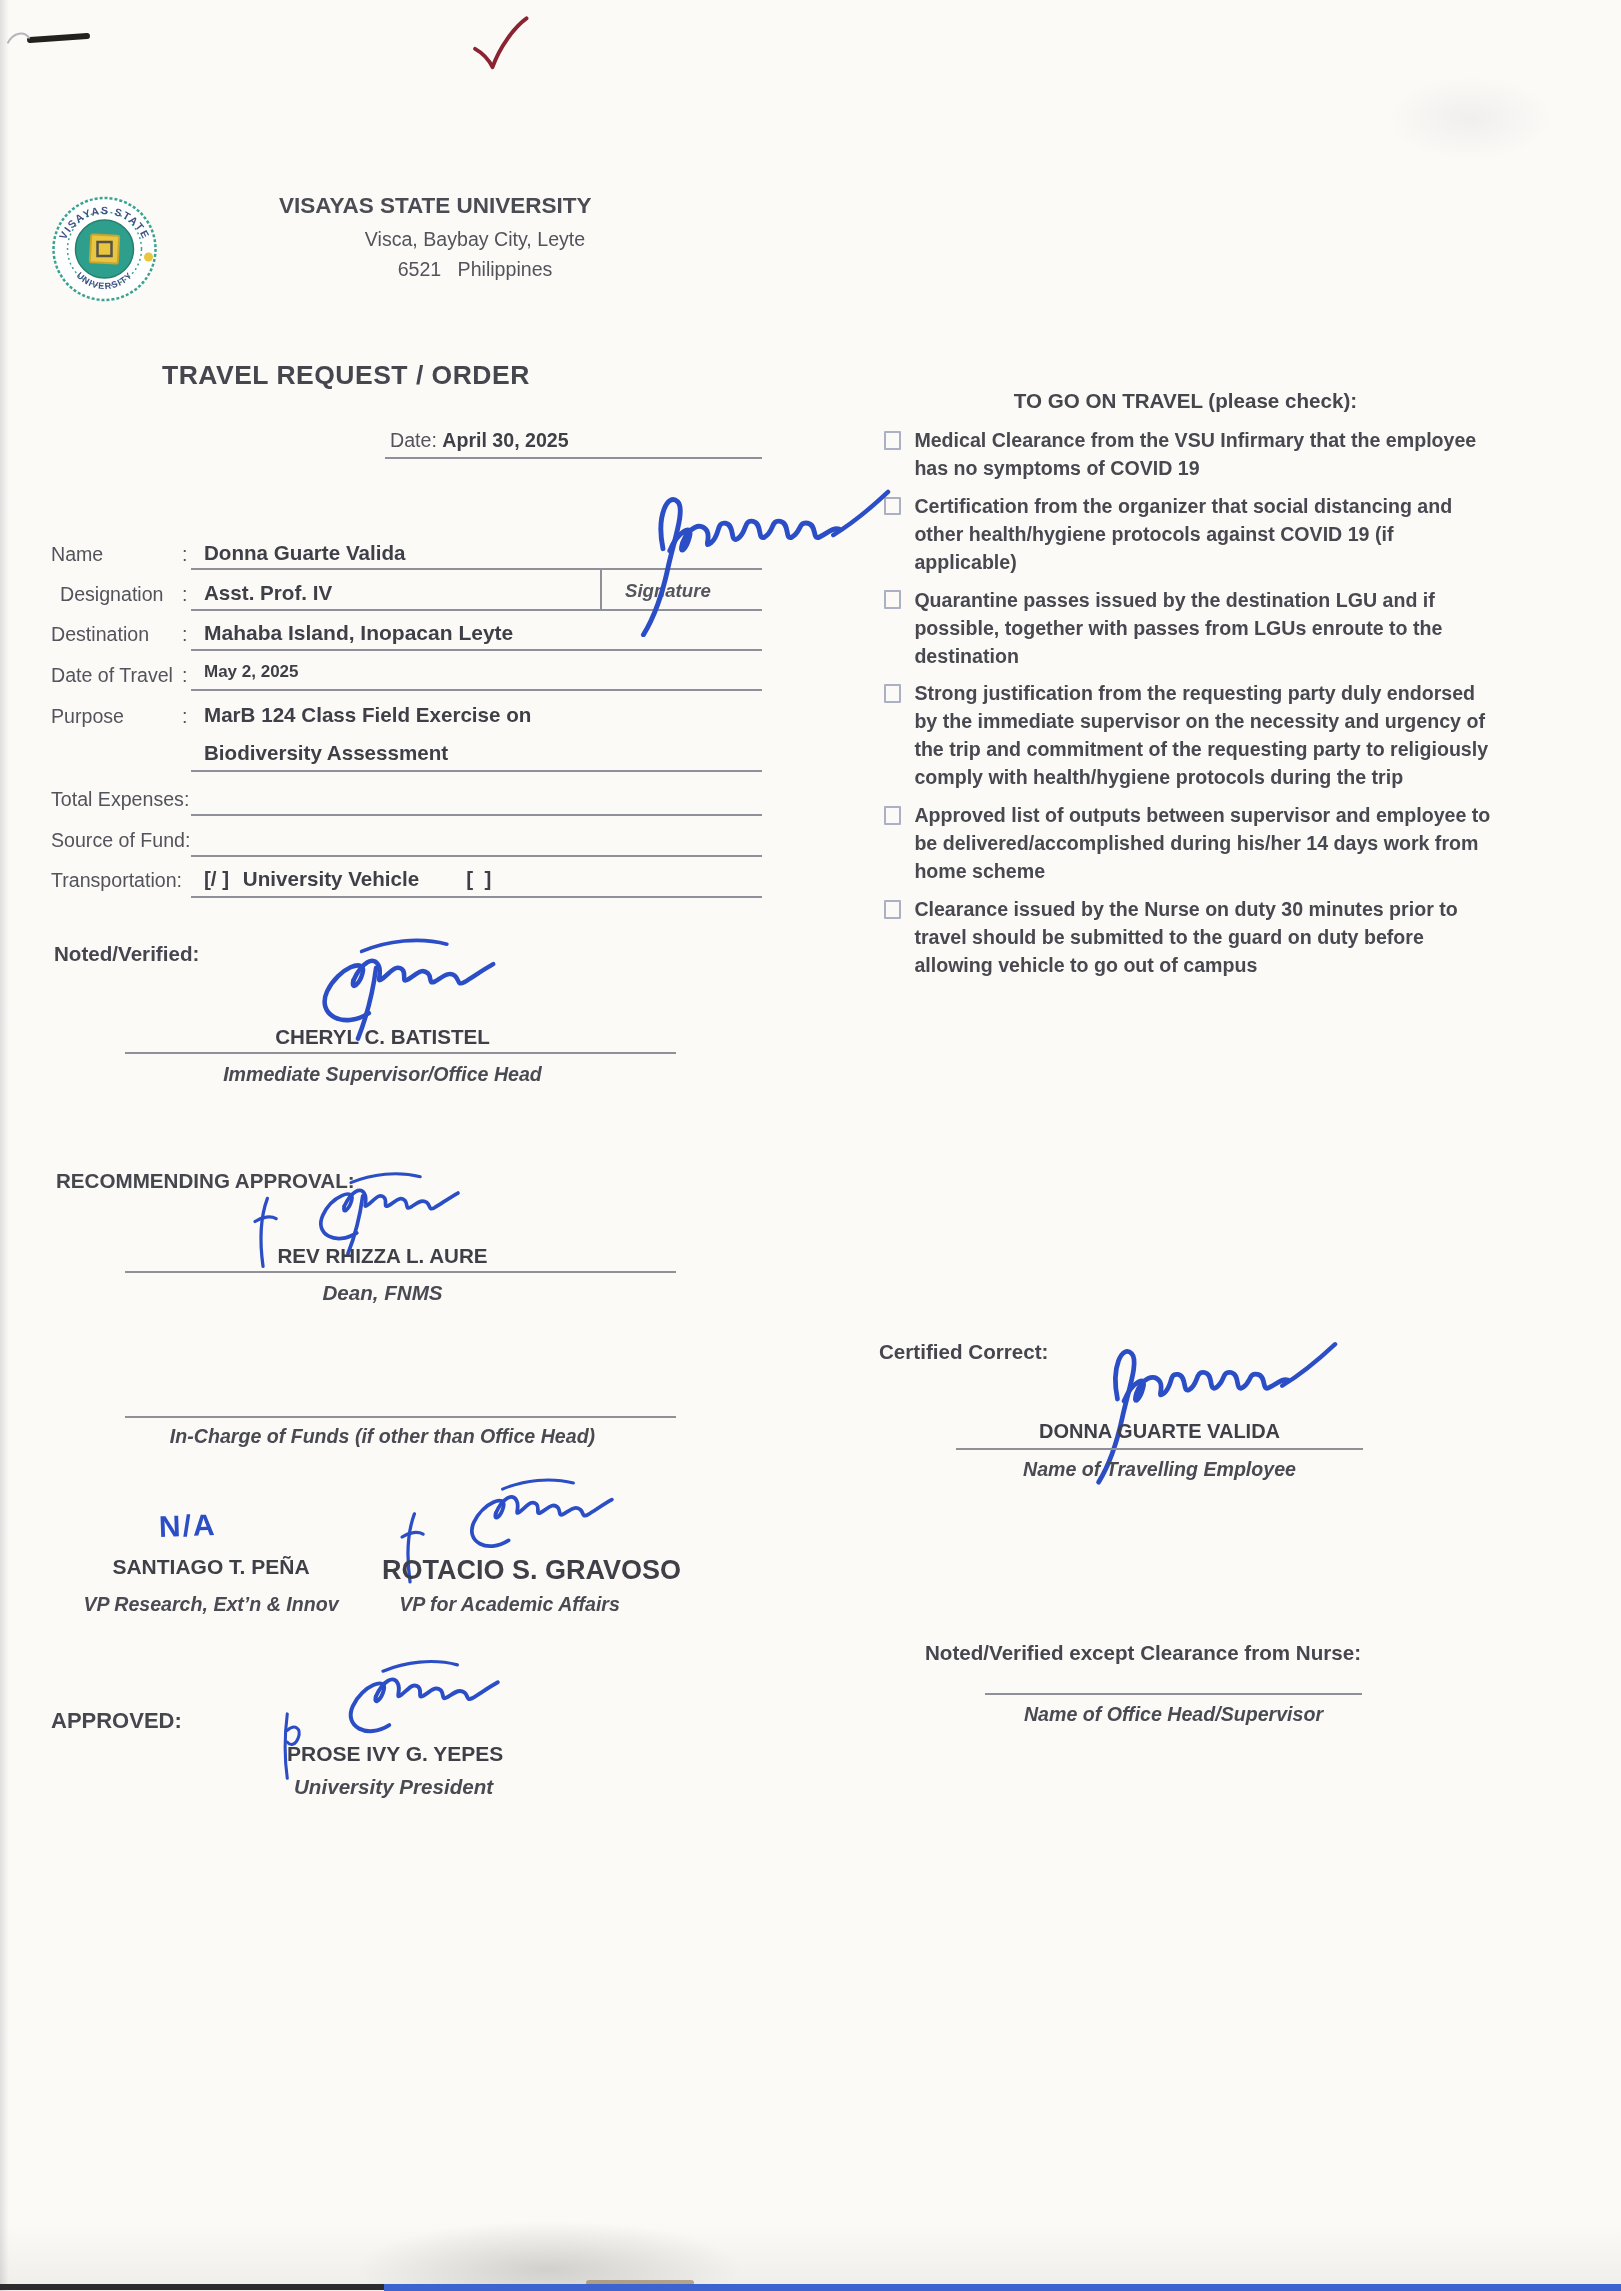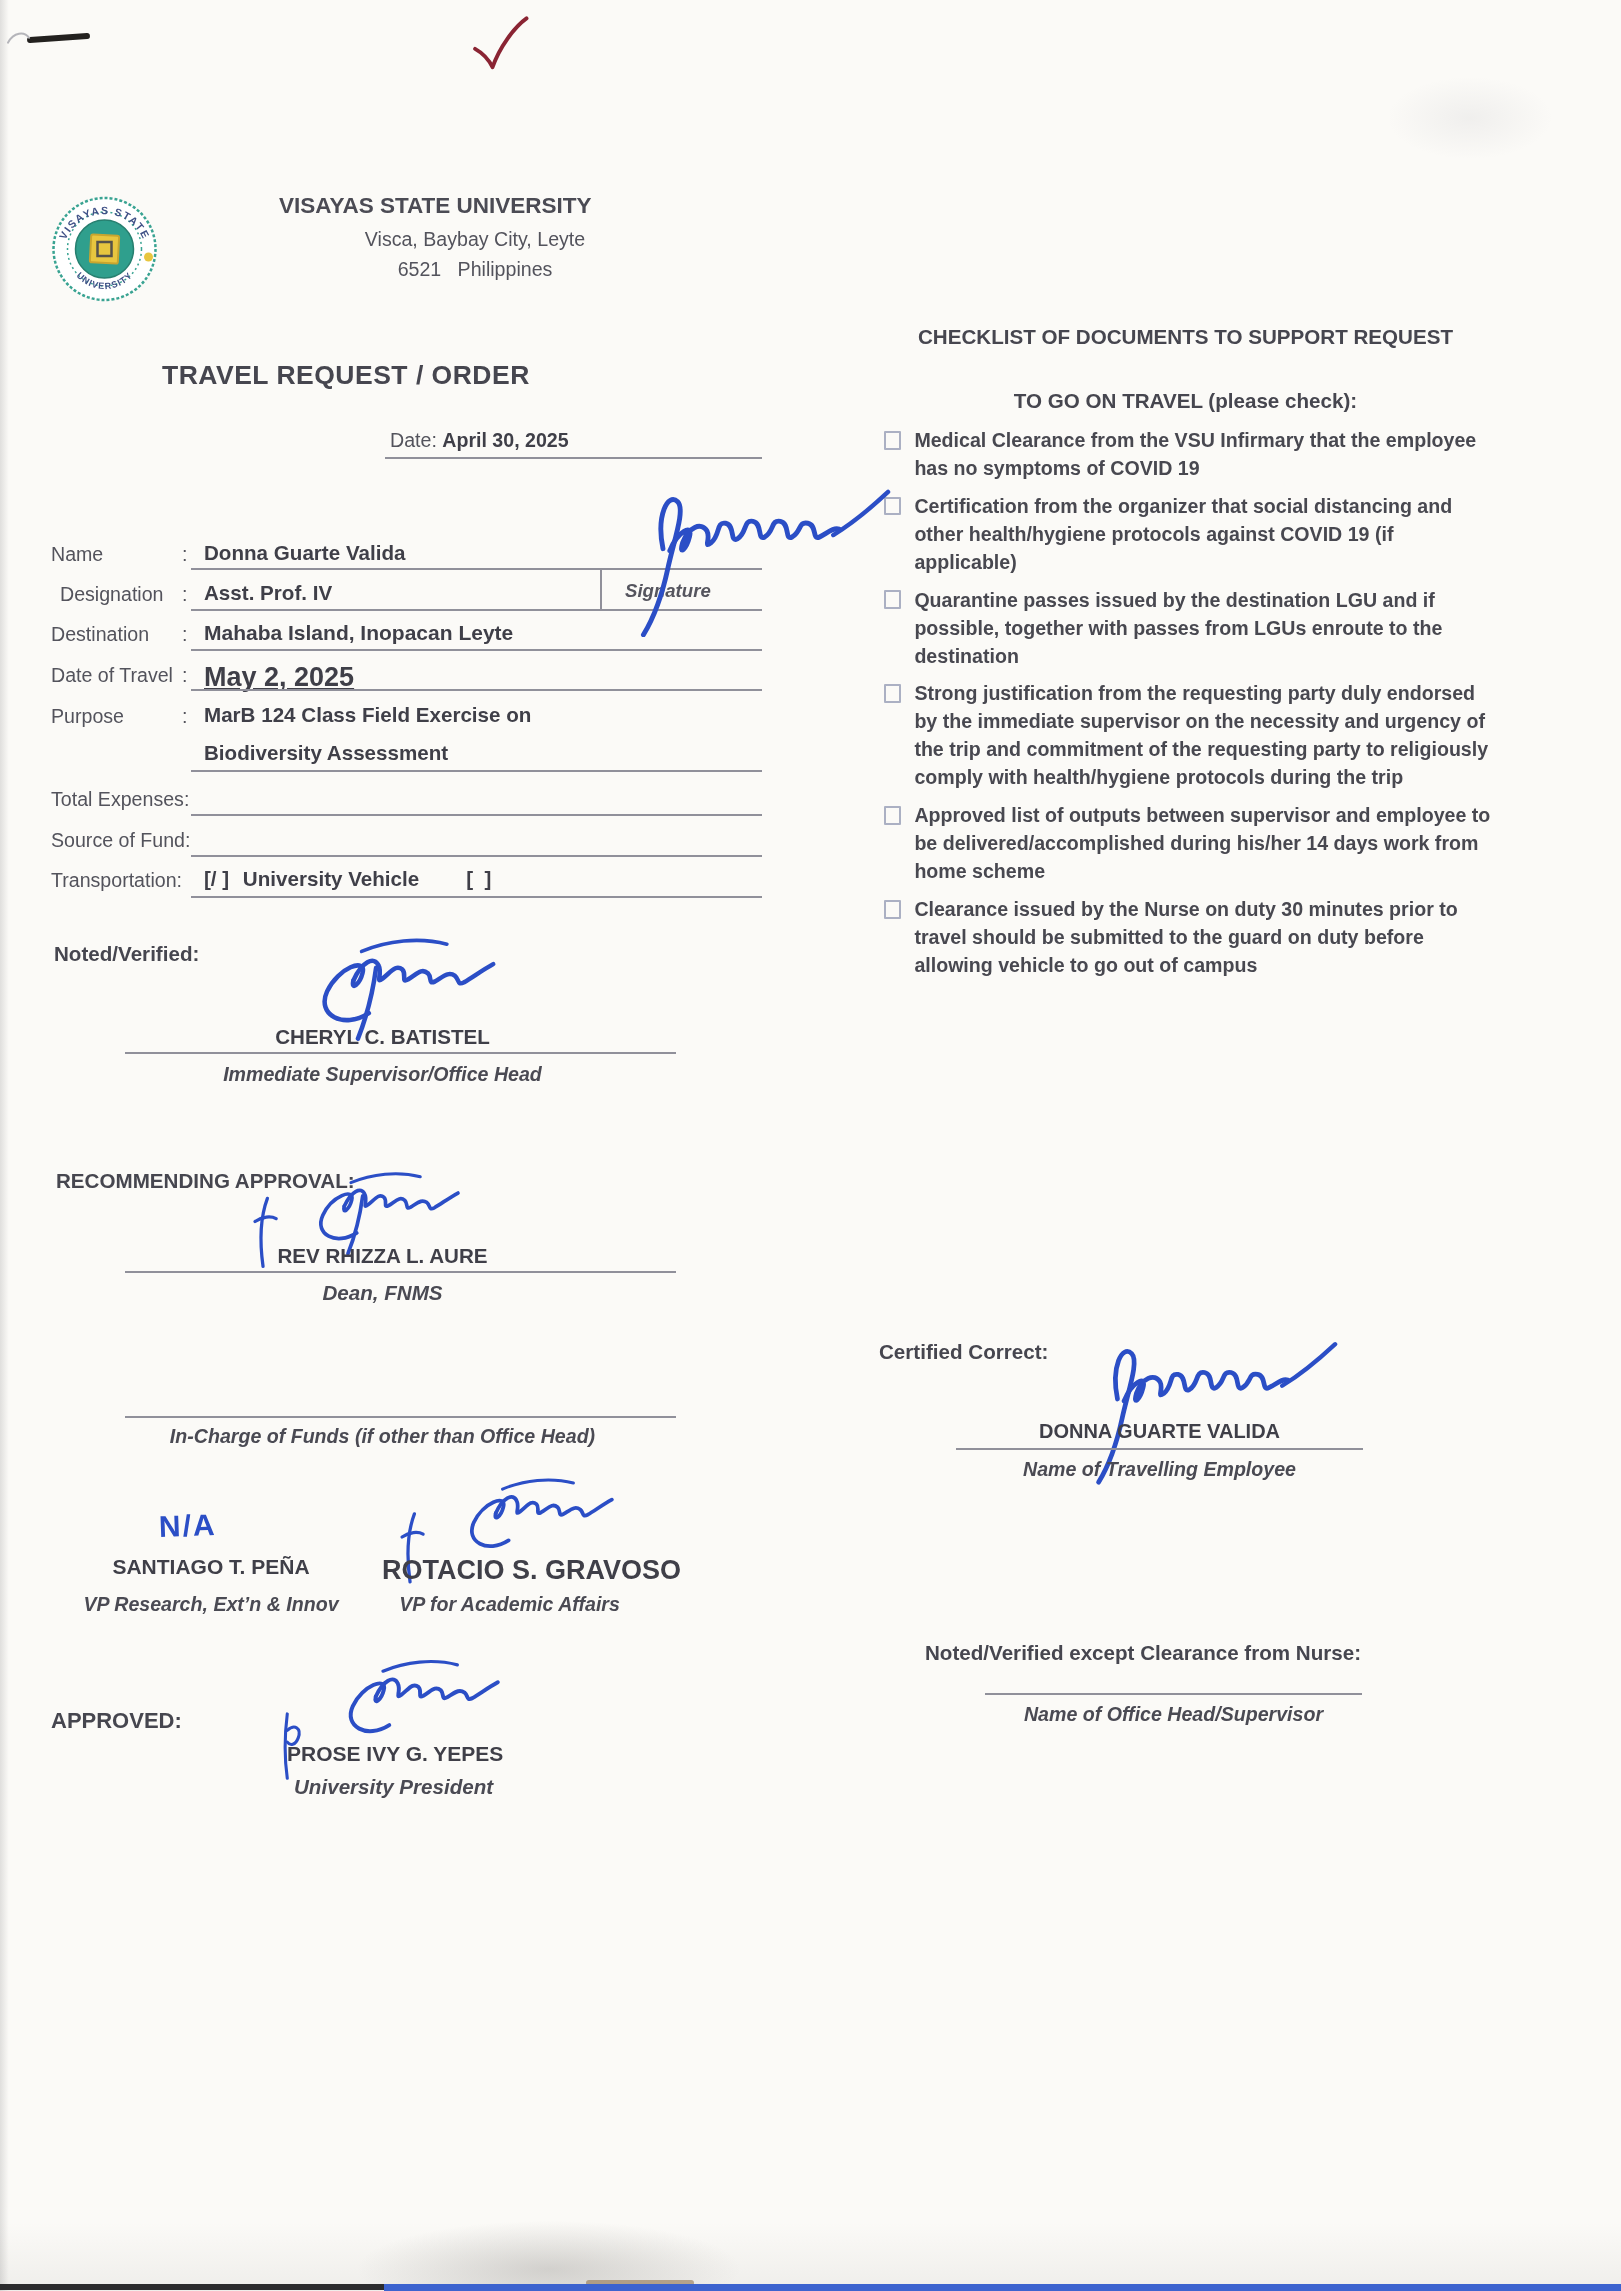--- a/index.html
+++ b/index.html
@@ -85,21 +85,21 @@
   <div class="t b" style="left:204px;top:580px;font-size:20.6px;">Asst. Prof. IV</div>
   <div class="ln" style="left:191px;top:609px;width:571px;"></div>
 
   <div class="t" style="left:51px;top:622px;">Destination</div>
   <div class="t" style="left:182px;top:622px;">:</div>
   <div class="t b" style="left:204px;top:620px;font-size:21px;">Mahaba Island, Inopacan Leyte</div>
   <div class="ln" style="left:191px;top:649px;width:571px;"></div>
 
   <div class="t" style="left:51px;top:663px;">Date of Travel</div>
   <div class="t" style="left:182px;top:663px;">:</div>
-  <div class="t b" style="left:204px;top:661px;font-size:27px;text-decoration:underline;">May 2, 2025</div>
+  <div class="t b" style="left:204px;top:661px;font-size:17px;">May 2, 2025</div>
   <div class="ln" style="left:191px;top:689px;width:571px;"></div>
 
   <div class="t" style="left:51px;top:704px;">Purpose</div>
   <div class="t" style="left:182px;top:704px;">:</div>
   <div class="t b" style="left:204px;top:702px;font-size:20.6px;">MarB 124 Class Field Exercise on</div>
   <div class="t b" style="left:204px;top:740px;font-size:20.6px;">Biodiversity Assessment</div>
   <div class="ln" style="left:191px;top:770px;width:571px;"></div>
 
   <div class="t" style="left:51px;top:787px;">Total Expenses:</div>
   <div class="ln" style="left:191px;top:814px;width:571px;"></div>
@@ -162,21 +162,20 @@
     <path d="M15,38 C26,28 36,35 31,49 C27,60 19,61 15,55" stroke-width="4.5"></path>
   </svg>
   <svg class="sig" style="left:314px;top:1649px;" width="225" height="103" viewBox="0 0 250 130">
     <path d="M78,96 C50,114 20,98 32,72 C44,46 76,34 71,52 C68,64 58,72 61,60" stroke-width="5"></path>
     <path d="M61,60 C70,40 84,32 89,44 C93,53 85,64 93,58 C103,50 108,42 115,48 C120,53 113,63 121,59 C131,53 136,46 143,52 C148,57 143,65 151,61 C161,55 166,50 173,55 C178,59 175,66 183,62 C193,56 204,48 215,42" stroke-width="5"></path>
     <path d="M70,28 C98,16 134,12 164,20" stroke-width="4"></path>
   </svg>
   <div class="t b" style="left:287px;top:1741px;font-size:21px;">PROSE IVY G. YEPES</div>
   <div class="t bi" style="left:294px;top:1774px;font-size:20.6px;">University President</div>
 
-  <div class="t b c" style="left:877px;top:321px;width:617px;font-size:20.6px;line-height:31px;color:#46464f;">CHECKLIST OF DOCUMENTS TO SUPPORT REQUEST</div>
   <div class="t b c" style="left:877px;top:353px;width:617px;font-size:20.6px;line-height:31px;color:#46464f;margin-top:32px;">TO GO ON TRAVEL (please check):</div>
 
   <div style="position:absolute;left:884px;top:426px;width:608px;">
     <div class="item">
         <span class="chk"></span>
         <div class="itxt">Medical Clearance from the VSU Infirmary that the employee has no symptoms of COVID 19</div>
       </div>
     <div class="item">
         <span class="chk"></span>
         <div class="itxt">Certification from the organizer that social distancing and other health/hygiene protocols against COVID 19 (if applicable)</div>

